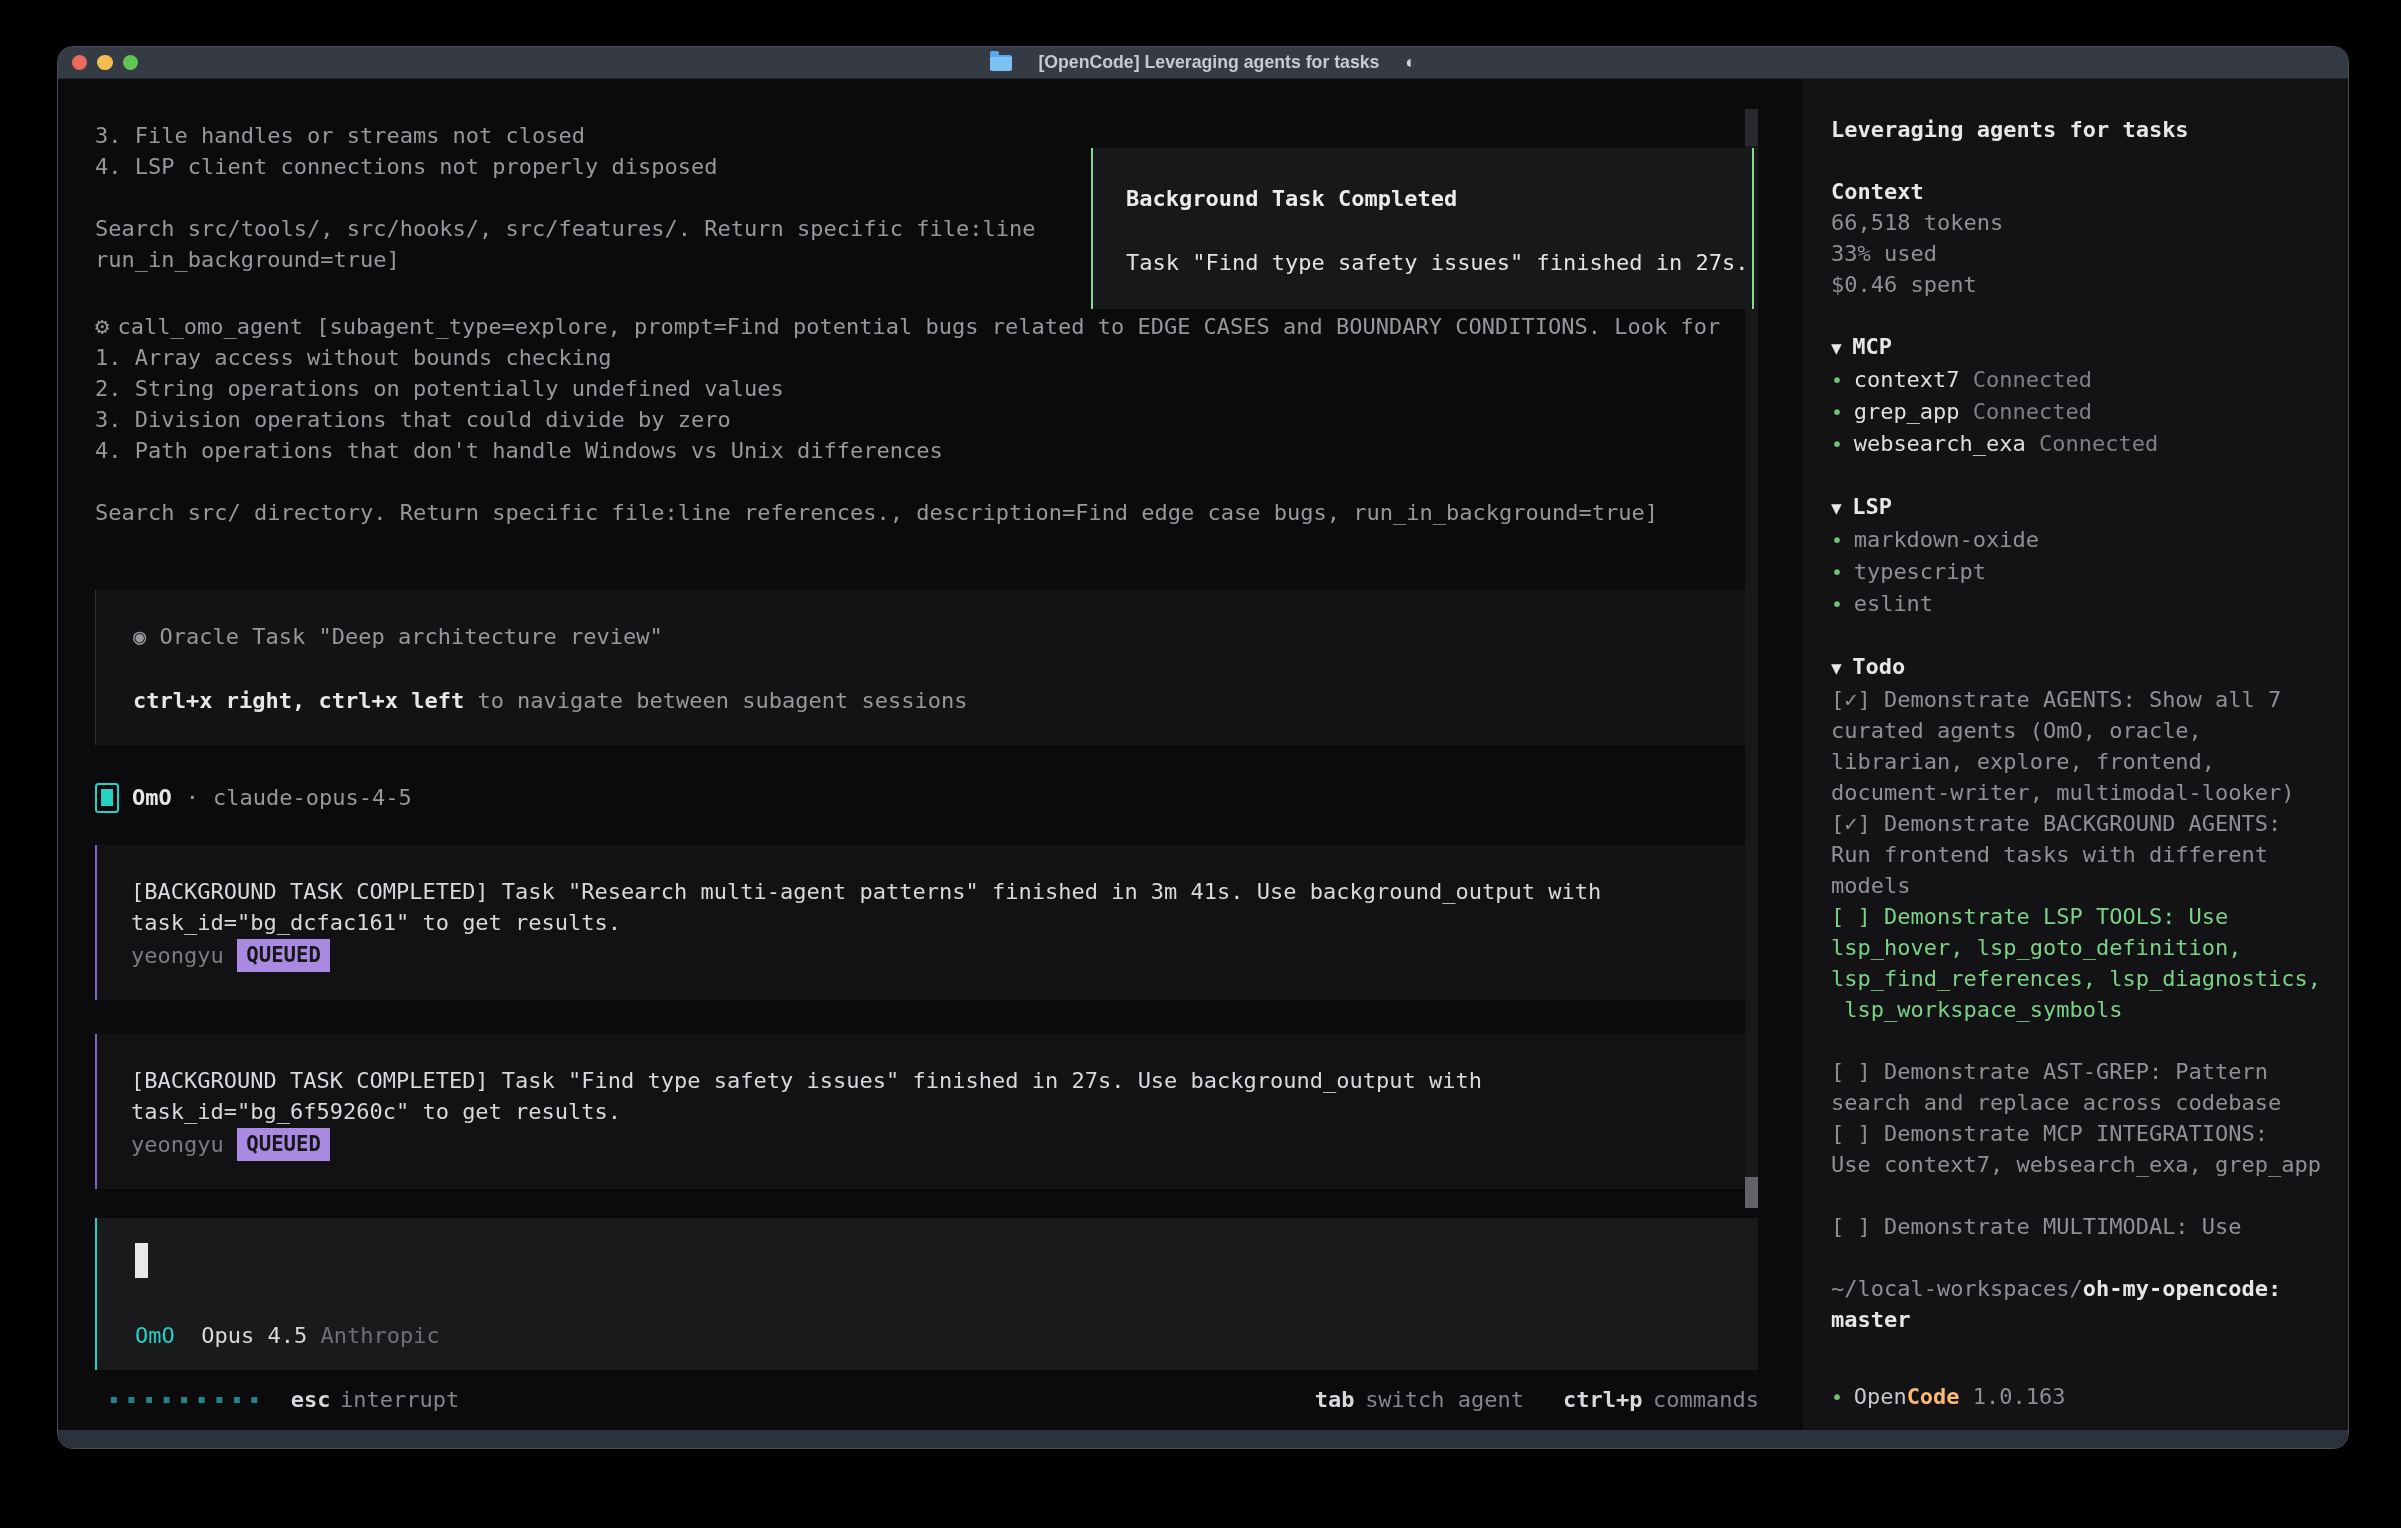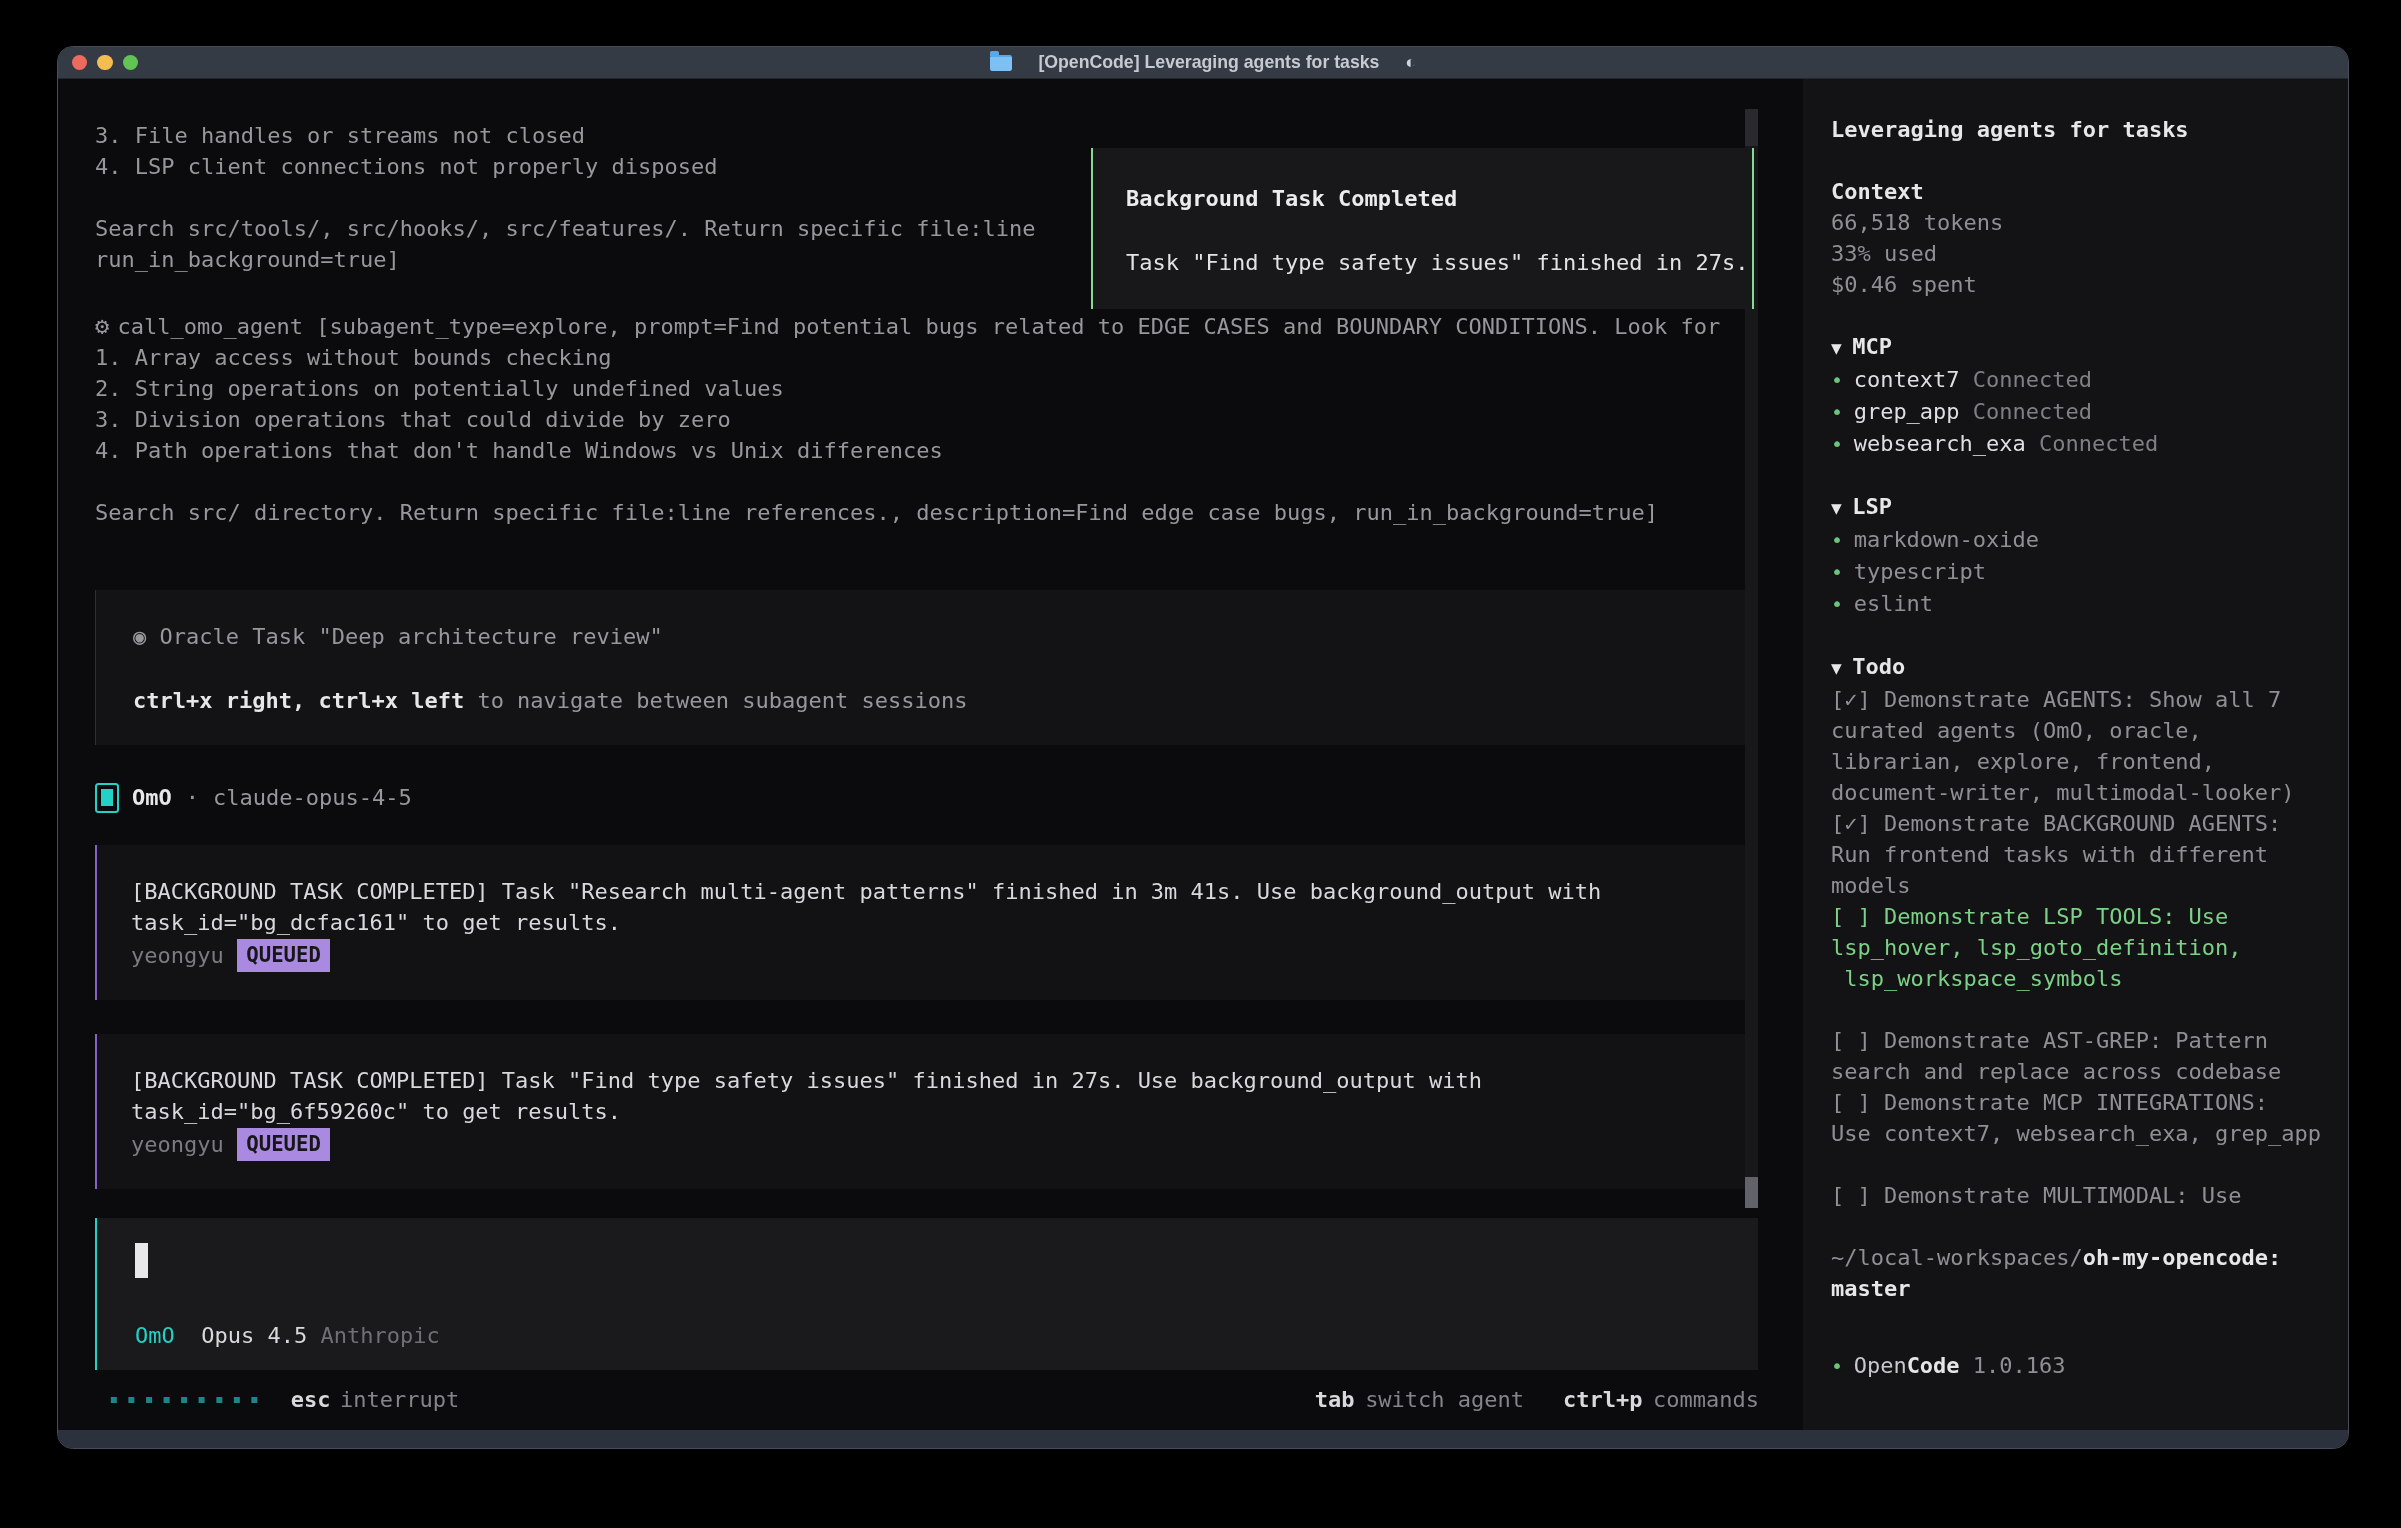--- a/index.html
+++ b/index.html
@@ -78,21 +78,21 @@
   .sec-head .tri{font-size:17.7px;margin-right:10.6px;}
   .li{white-space:pre;}
   .bullet{color:#6cc576;margin-right:10.6px;font-size:20px;}
   .liname{color:#dfdfe3;} .listatus{color:#7f7f86;} .lidim{color:#8f8f96;}
   .todo-item div{white-space:pre;}
   .todo-item.done{color:#8f8f96;}
   .todo-item.active{color:#7bd287;}
   .todo-item.pending{color:#8f8f96;}
   .ws .p1{color:#8f8f96;} .ws .p2{color:#e7e7ea;font-weight:bold;}
   .ver{white-space:pre;}
-  .ver .open{color:#c8c8cc;} .ver .code{color:#e5e5e5;font-weight:bold;} .ver .num{color:#8f8f96;}
+  .ver .open{color:#c8c8cc;} .ver .code{color:#fdba74;font-weight:bold;} .ver .num{color:#8f8f96;}
   
   .bottomstrip{height:17.7px;flex:none;background:#2b323e;}
 </style>
 </head>
 <body>
 
 <div class="desktop">
   <div class="window">
 
     <div class="titlebar">
@@ -223,20 +223,21 @@
           <div>document-writer, multimodal-looker)</div>
         </div>
         <div class="todo-item done">
           <div>[✓] Demonstrate BACKGROUND AGENTS:</div>
           <div>Run frontend tasks with different</div>
           <div>models</div>
         </div>
         <div class="todo-item active">
           <div>[ ] Demonstrate LSP TOOLS: Use</div>
           <div>lsp_hover, lsp_goto_definition,</div>
+          <div>lsp_find_references, lsp_diagnostics,</div>
           <div> lsp_workspace_symbols</div>
         </div>
         <div class="sb-gap"></div>
         <div class="todo-item pending">
           <div>[ ] Demonstrate AST-GREP: Pattern</div>
           <div>search and replace across codebase</div>
         </div>
         <div class="todo-item pending">
           <div>[ ] Demonstrate MCP INTEGRATIONS:</div>
           <div>Use context7, websearch_exa, grep_app</div>

